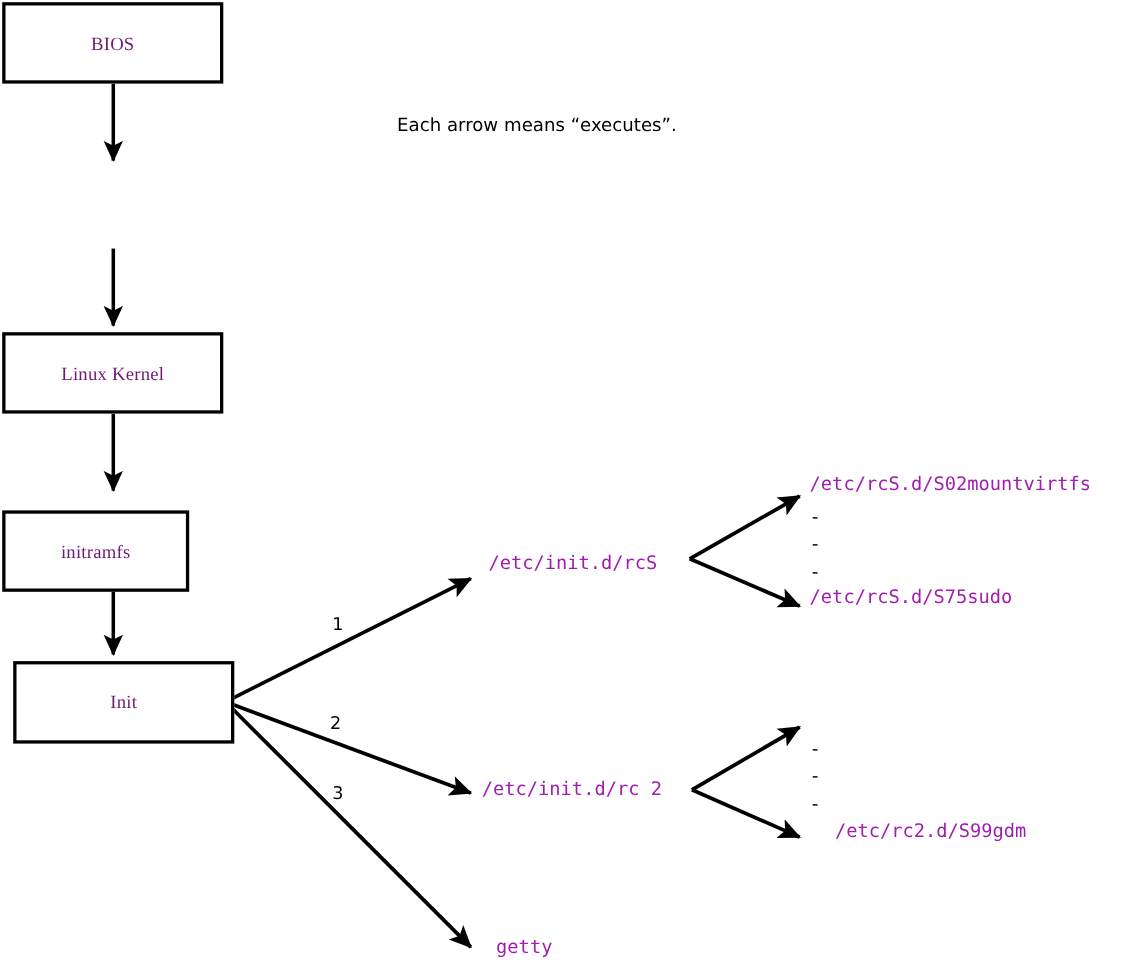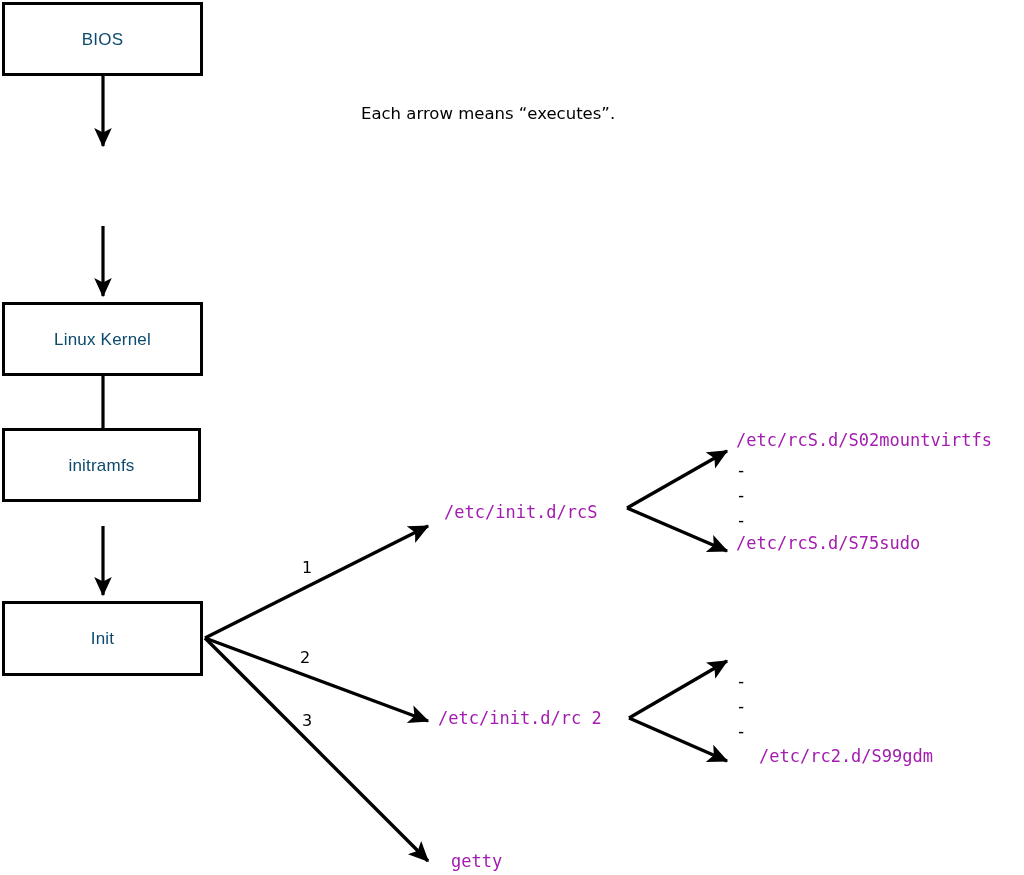--- a/index.html
+++ b/index.html
@@ -25,23 +25,23 @@
   .node-box {
     position: absolute;
     box-sizing: border-box;
     border: 3px solid #000000;
     background: #ffffff;
     display: flex;
     align-items: center;
     justify-content: center;
   }
   .node-label {
-    font-family: Liberation Sans, sans-serif;
+    font-family: Liberation Serif, serif;
     font-size: 17px;
-    color: #0c4a6e;
+    color: #701a75;
     line-height: 1;
     letter-spacing: 0.2px;
   }
   .caption {
     position: absolute;
     font-family: "DejaVu Sans", sans-serif;
     font-size: 16.5px;
     color: #000000;
     white-space: nowrap;
   }
@@ -106,25 +106,25 @@
 
   <div class="node-box" style="left:2px; top:2px; width:201px; height:74px;">
     <span class="node-label">BIOS</span>
   </div>
 
 
   <div class="node-box" style="left:2px; top:302px; width:201px; height:74px;">
     <span class="node-label">Linux Kernel</span>
   </div>
 
-  <div class="node-box" style="left:2px; top:428px; width:199px; height:74px;">
+  <div class="node-box" style="left:2px; top:464px; width:170px; height:74px;">
     <span class="node-label">initramfs</span>
   </div>
 
-  <div class="node-box" style="left:2px; top:601px; width:201px; height:75px;">
+  <div class="node-box" style="left:12px; top:601px; width:201px; height:75px;">
     <span class="node-label">Init</span>
   </div>
 
   <div class="caption" style="left:361px; top:104px;">Each arrow means “executes”.</div>
 
   <div class="edge-num" style="left:302px; top:560px;">1</div>
   <div class="edge-num" style="left:300px; top:650px;">2</div>
   <div class="edge-num" style="left:302px; top:713px;">3</div>
 
   <div class="mono-label" style="left:444px; top:504px;">/etc/init.d/rcS</div>

